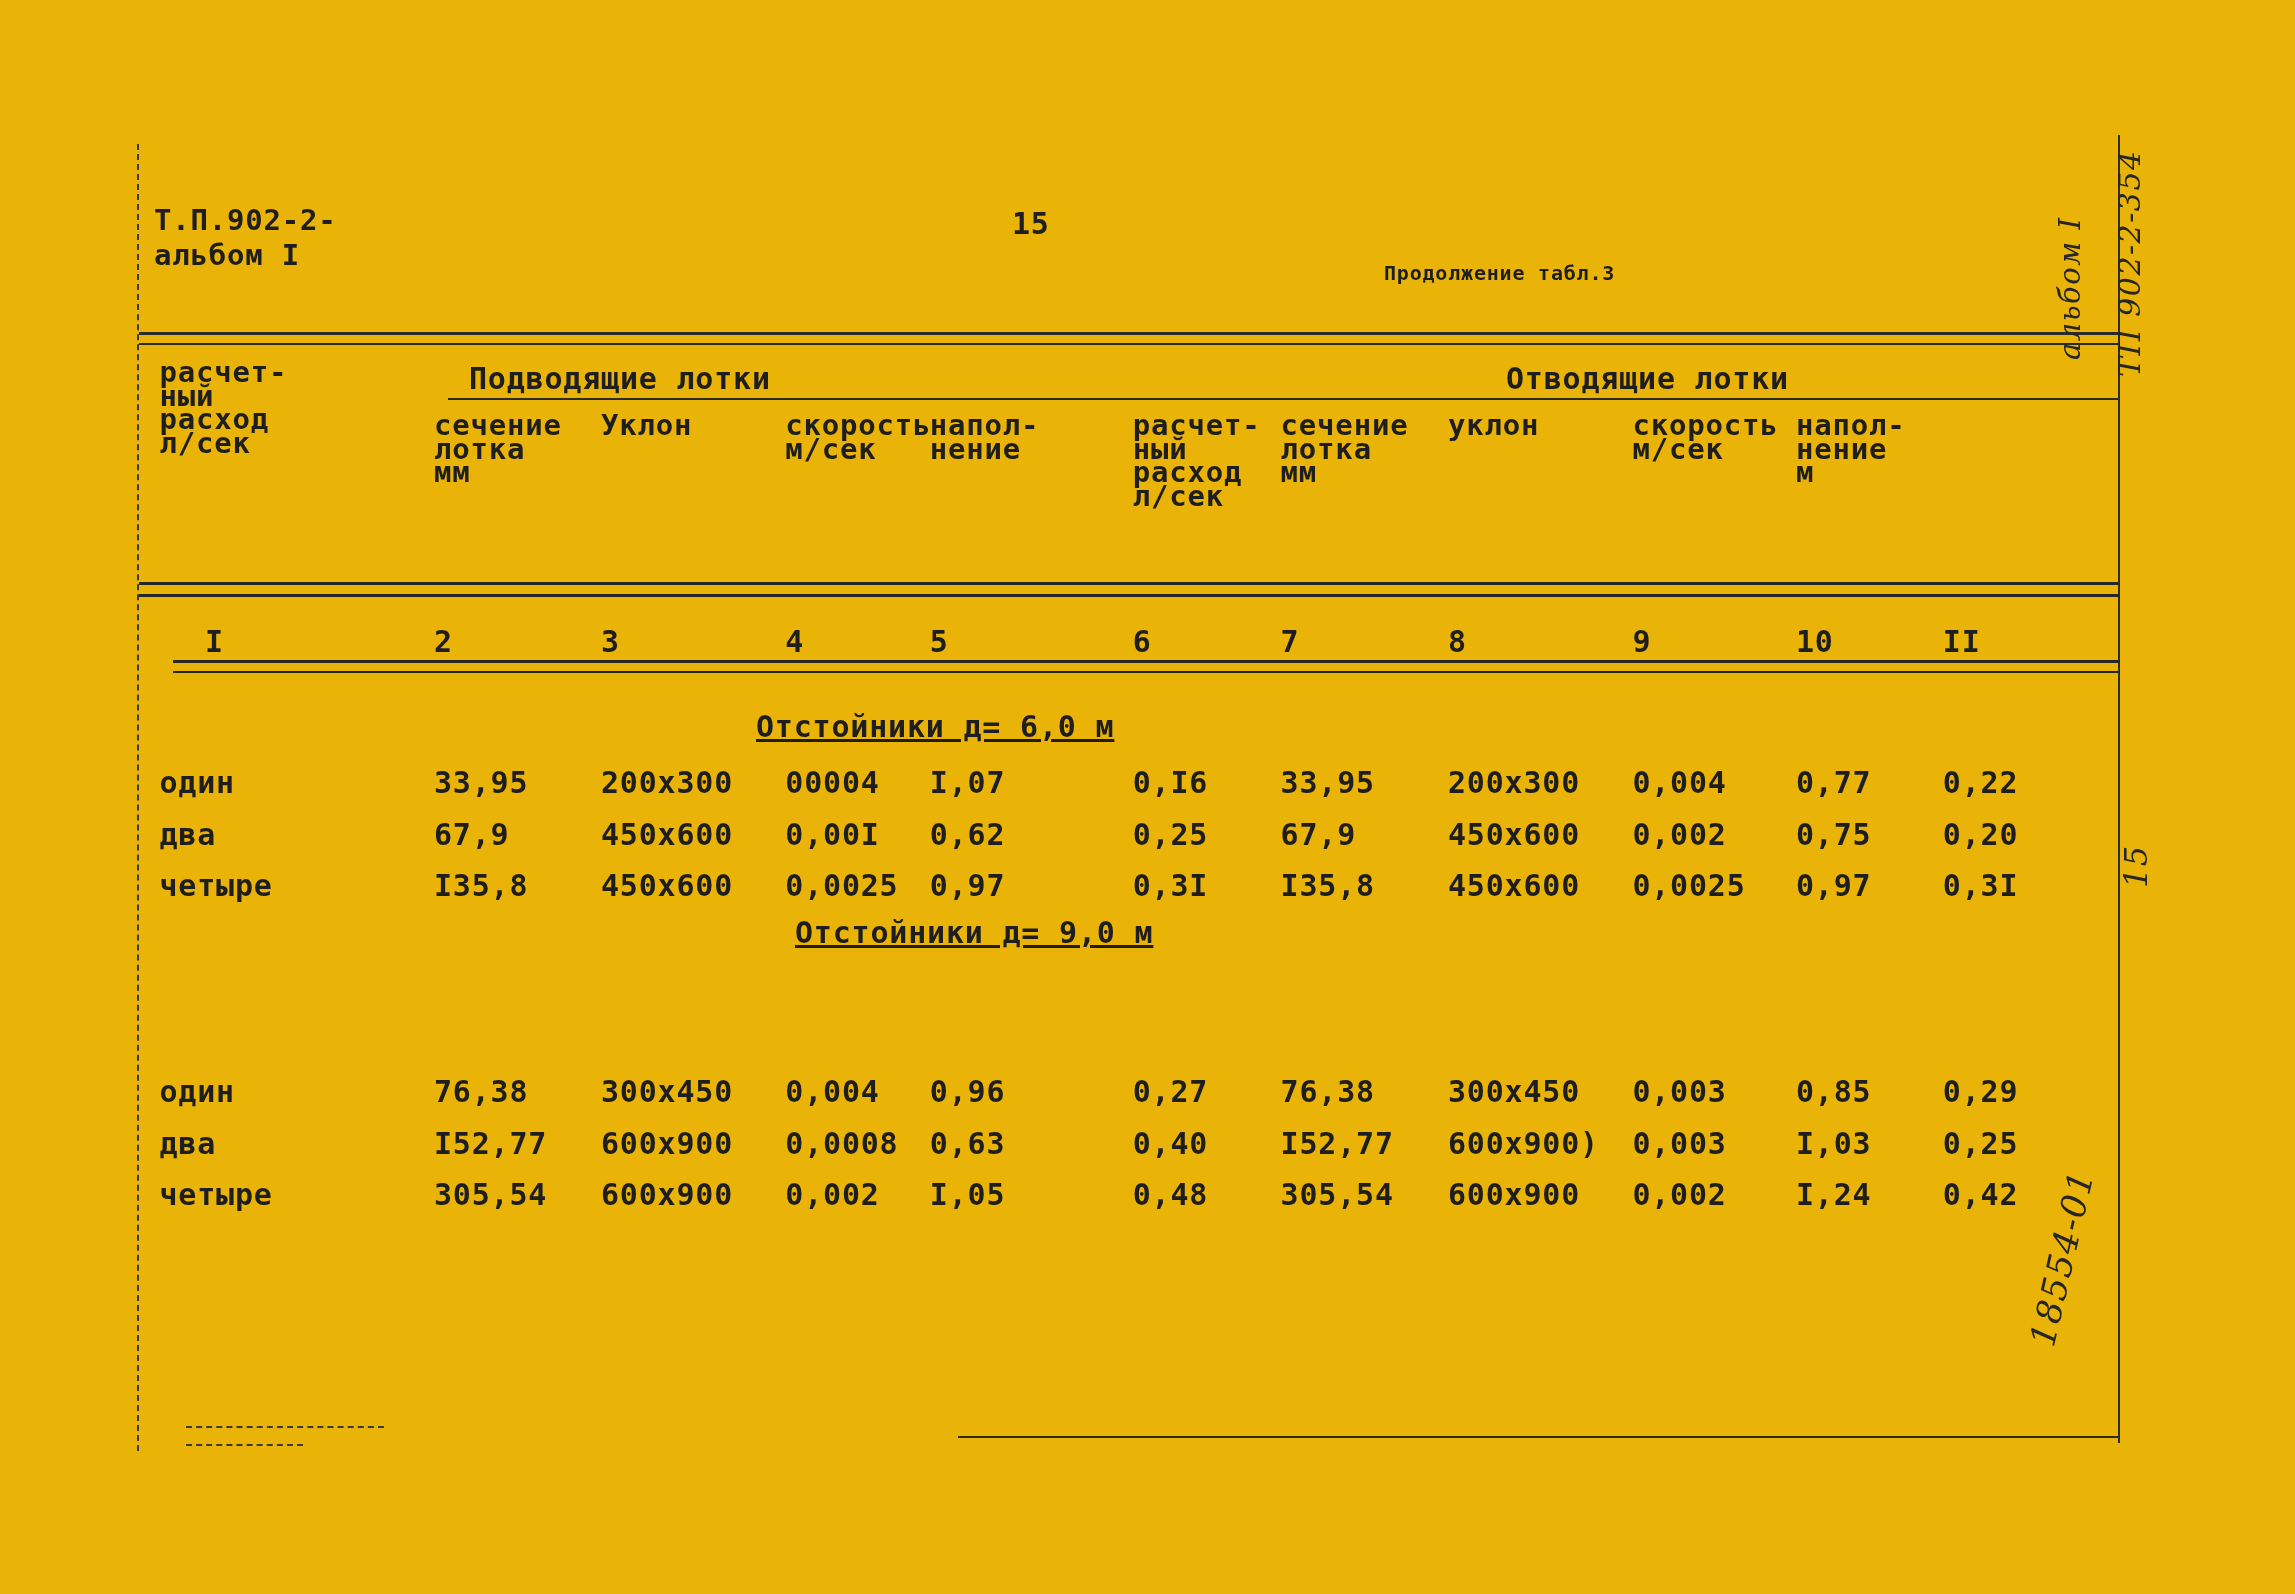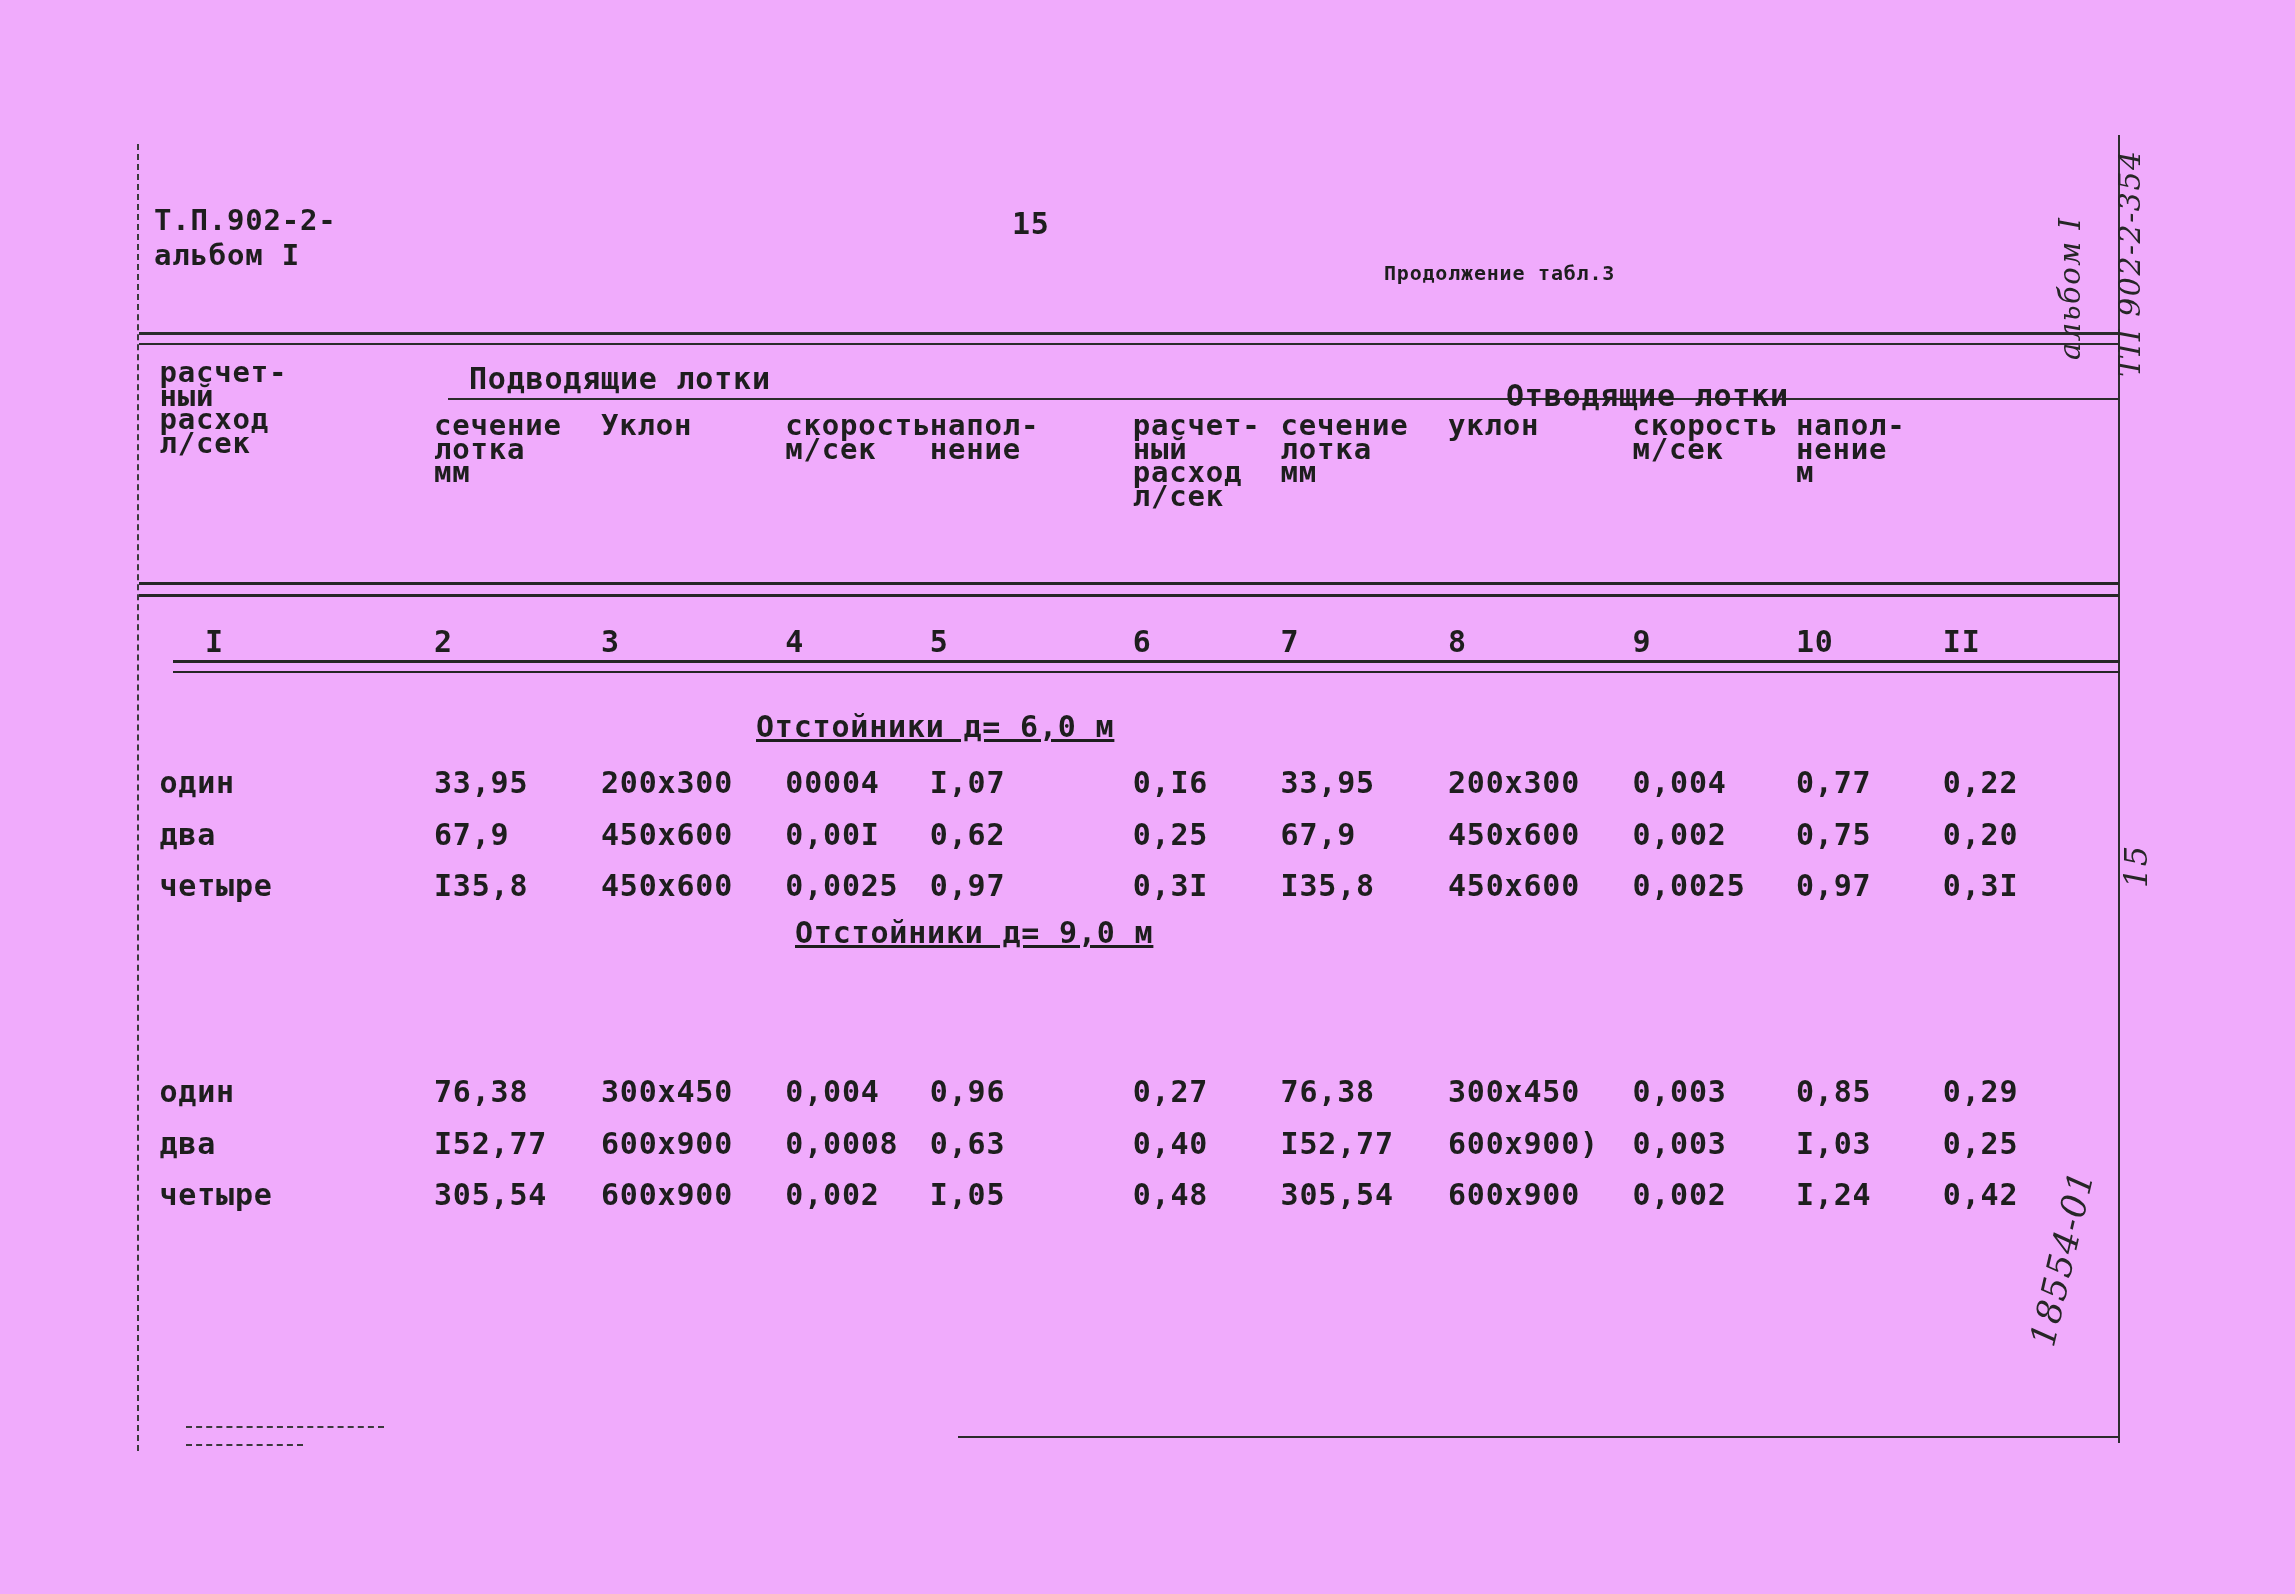--- a/index.html
+++ b/index.html
@@ -4,21 +4,21 @@
 <style>
   html, body { margin: 0; padding: 0; }
   body {
     width: 2295px; height: 1595px;
     background: #e9e7e2;
     font-family: "DejaVu Sans Mono", "Liberation Mono", monospace;
   }
   .page {
     position: relative;
     width: 2295px; height: 1595px;
-    background: #f0abfc;
+    background: #eab308;
     color: #1e1e1e;
     font-weight: 700;
     letter-spacing: 0.8px;
     overflow: hidden;
   }
 
   
   .docref {
     position: absolute; left: 154px; top: 203px;
     font-size: 29px; line-height: 35px;
@@ -86,21 +86,21 @@
   .trow > :nth-child(5)  { padding-left: 6.8px;  }
   .trow > :nth-child(6)  { padding-left: 19.7px; }
   .trow > :nth-child(7)  { padding-left: 13.6px; }
   .trow > :nth-child(8)  { padding-left: 13px; }
   .trow > :nth-child(9)  { padding-left: 14.4px; }
   .trow > :nth-child(10) { padding-left: 32px; }
   .trow > :nth-child(11) { padding-left: 9.8px; }
 
   .ghdr { position: absolute; font-size: 30px; }
   .ghdr-supply    { left: 469px;  top: 361px; }
-  .ghdr-discharge { left: 1506px; top: 378px; }
+  .ghdr-discharge { left: 1506px; top: 361px; }
 
   .hdrrow { top: 361px; }
   .hdrrow > div { font-size: 29px; line-height: 23.5px; }
   .hdrrow > :not(:first-child) { padding-top: 53px; }
 
   .numrow { top: 624px; }
   .numrow > :first-child { padding-left: 66px; }
 
   .sectitle { position: absolute; font-size: 30px; }
   .st1 { left: 756px; top: 709px; text-decoration: underline; }

